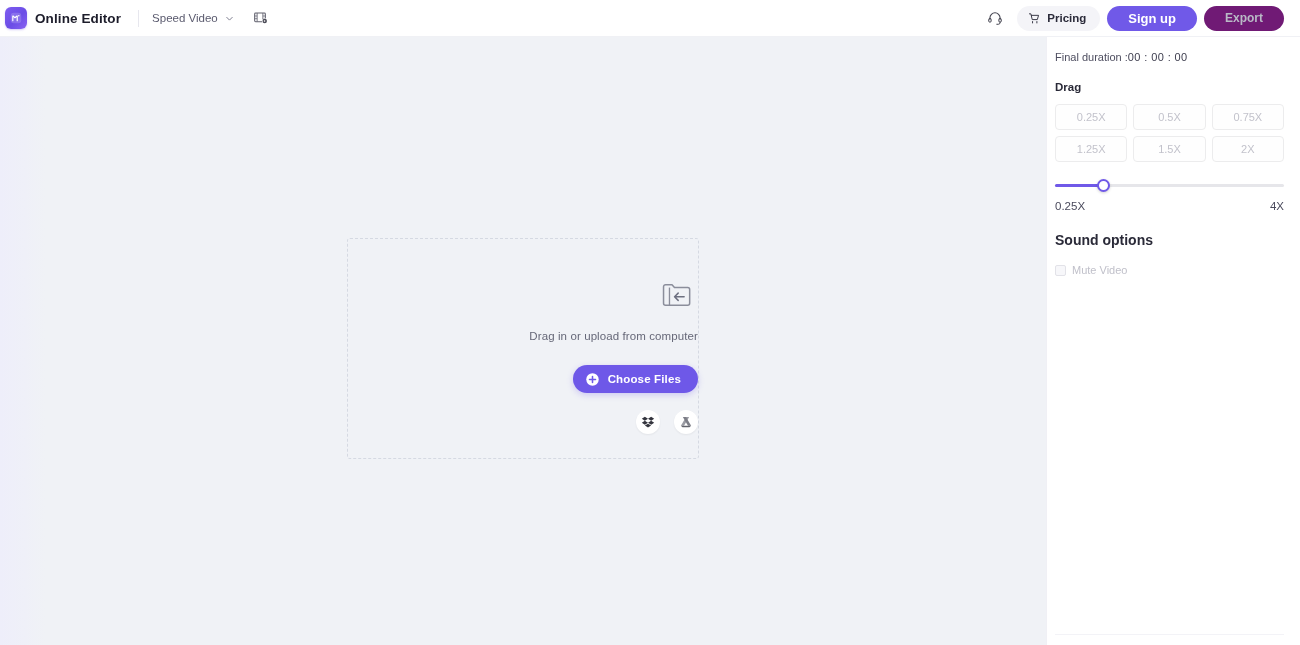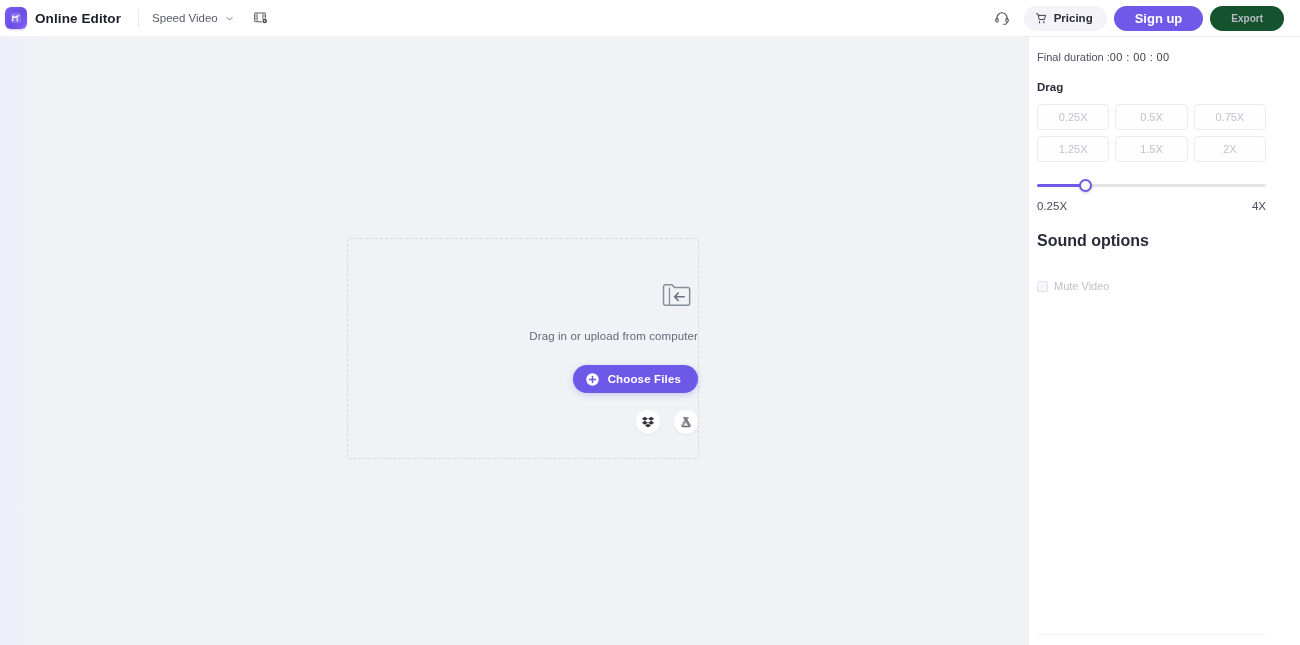--- a/index.html
+++ b/index.html
@@ -57,21 +57,21 @@
     border:none;
   }
   .signup-btn{
     height:25px; padding:0 21px; border-radius:13px;
     background:#7059e8; color:#fff; font-size:13px; font-weight:bold;
     display:flex; align-items:center; justify-content:center;
     cursor:pointer; border:none; white-space:nowrap;
   }
   .export-btn{
     height:25px; padding:0 21px; border-radius:13px;
-    background:#14532d; color:#b9b9c6; font-size:10px; font-weight:bold;
+    background:#701a75; color:#b9b9c6; font-size:12px; font-weight:bold;
     display:flex; align-items:center; justify-content:center;
     cursor:default; border:none; white-space:nowrap;
   }
 
   
   .canvas{
     position:absolute; left:0; top:37px; width:1046px; height:608px;
     background:#f0f2f6;
   }
   .edge-strip{
@@ -97,21 +97,21 @@
   .choose-label{ font-size:11.5px; font-weight:bold; color:#fff; letter-spacing:.15px; }
   .cloud-row{ margin-top:17px; display:flex; gap:14px; }
   .cloud-btn{
     width:24px; height:24px; border-radius:50%; background:#fff;
     display:flex; align-items:center; justify-content:center; cursor:pointer;
     box-shadow:0 1px 2px rgba(0,0,0,.06);
   }
 
   
   .panel{
-    position:absolute; right:18px; top:37px; width:254px; height:608px;
+    position:absolute; right:0; top:37px; width:254px; height:608px;
     background:#ffffff; border-left:1px solid #f0f0f5;
   }
   .panel-inner{ padding:14px 16px 0 8px; }
   .duration-row{
     display:flex; align-items:center; font-size:11px; color:#4e4e60;
     padding-left:0; margin-bottom:18px;
   }
   .duration-label{ color:#4e4e60; }
   .duration-value{ color:#3d3d4e; letter-spacing:.4px; }
   .section-title{
@@ -140,21 +140,21 @@
     position:absolute; left:21%; top:0; width:13px; height:13px;
     margin-left:-6.5px; border-radius:50%;
     background:#fff; border:2px solid #7059e8;
     box-shadow:0 1px 3px rgba(0,0,0,.18); cursor:pointer;
   }
   .slider-labels{
     display:flex; justify-content:space-between;
     font-size:11.5px; color:#4a4a5c; margin-bottom:20px;
   }
   .sound-title{
-    font-size:16px; font-weight:bold; color:#2a2a38; margin-bottom:30px;
+    font-size:14px; font-weight:bold; color:#2a2a38; margin-bottom:16px;
   }
   .check-row{ display:flex; align-items:center; gap:6px; }
   .checkbox{
     width:11px; height:11px; border:1px solid #e2e2e8;
     border-radius:2px; background:#f7f7fa; flex-shrink:0;
   }
   .check-label{ font-size:11px; color:#c0c0ca; }
   .panel-divider{
     position:absolute; left:8px; right:16px; top:597px;
     height:1px; background:#f3f3f7;

